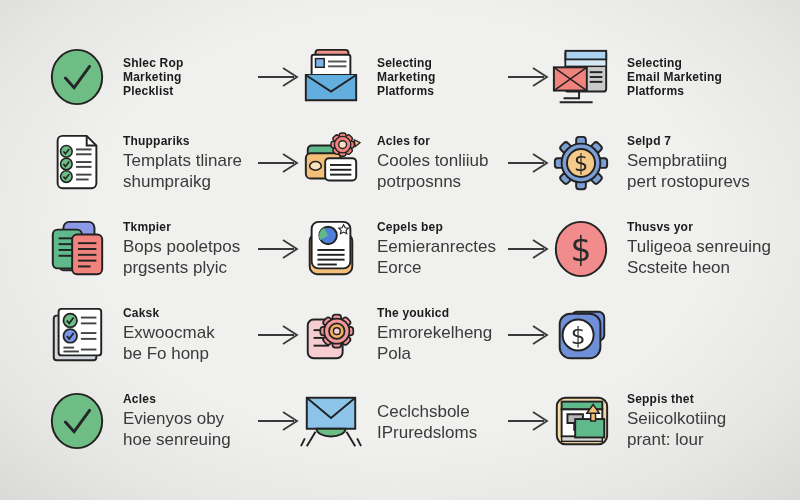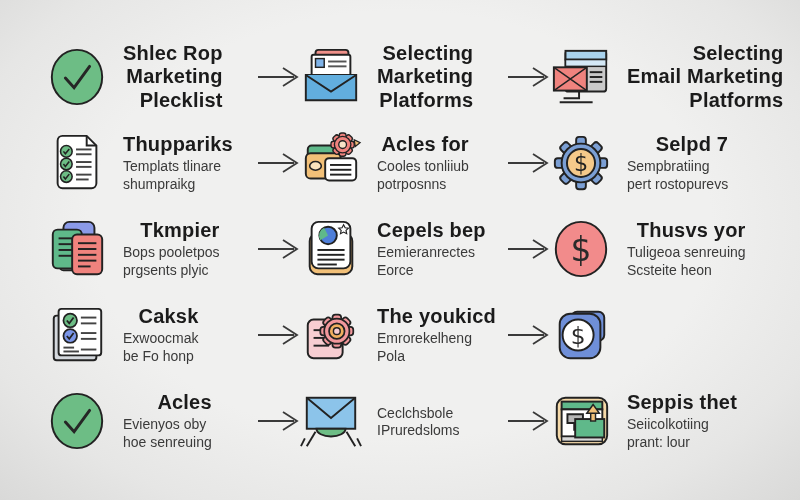--- a/index.html
+++ b/index.html
@@ -18,25 +18,25 @@
     height:86px;
     display:grid;
     grid-template-columns:210px 44px 206px 44px 1fr;
     align-items:center;
   }
   .cell{display:flex;align-items:center;gap:15px;}
   .icon{width:62px;height:62px;flex:0 0 62px;}
   .icon svg{width:100%;height:100%;display:block;}
   .txt{display:flex;flex-direction:column;}
   .title{
-    font-weight:bold;font-size:20px;color:#1b1b1b;
-    line-height:1.18;white-space:pre-line;letter-spacing:.2px;text-align:right;
+    font-weight:bold;font-size:12px;color:#1b1b1b;
+    line-height:1.18;white-space:pre-line;letter-spacing:.2px;
   }
   .sub{
-    font-size:14px;color:#3a3a3a;line-height:1.25;
+    font-size:17px;color:#3a3a3a;line-height:1.25;
     white-space:pre-line;margin-top:2px;
   }
   .arrow{display:flex;justify-content:center;align-items:center;}
   .arrow svg{display:block;}
 </style>
 </head>
 <body>
 
 <div class="grid">
 

